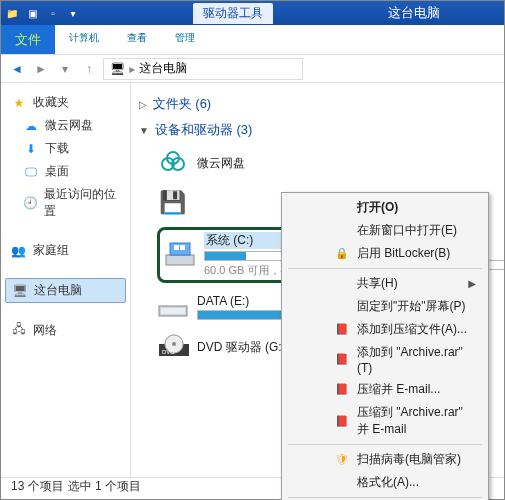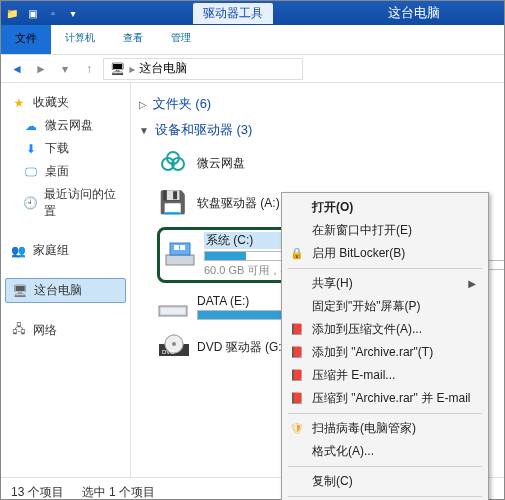--- a/index.html
+++ b/index.html
@@ -5,21 +5,21 @@
 * { margin: 0; padding: 0; box-sizing: border-box; font-family: "Microsoft YaHei", "Segoe UI", sans-serif; }
 body { width: 505px; height: 500px; background: #fff; font-size: 12px; overflow: hidden; border: 1px solid #888; }
 
 .titlebar { height: 24px; background: linear-gradient(#1e5cb8, #0f4aa3); display: flex; align-items: center; padding: 0 4px; color: #fff; }
 .titlebar .qat { display: flex; gap: 4px; align-items: center; }
 .titlebar .qat .ic { width: 16px; height: 16px; display: flex; align-items: center; justify-content: center; font-size: 10px; }
 .titlebar .tab-header { margin-left: 112px; background: #e8f0ff; color: #0f4aa3; padding: 2px 10px; font-size: 12px; border-radius: 2px 2px 0 0; }
 .titlebar .right-title { margin-left: auto; margin-right: 60px; font-size: 13px; }
 
 .ribbon { height: 30px; background: #fff; display: flex; border-bottom: 1px solid #ddd; }
-.ribbon .file-tab { background: #1a6fd6; color: #000000; padding: 6px 14px; font-size: 11px; }
+.ribbon .file-tab { background: #1a6fd6; color: #bef264; padding: 6px 14px; font-size: 13px; }
 .ribbon .ribbon-tab { padding: 6px 14px; font-size: 10px; color: #0369a1; }
 
 .addressbar { height: 28px; display: flex; align-items: center; border-bottom: 1px solid #e0e0e0; padding: 0 6px; gap: 4px; }
 .addressbar .nav-btn { width: 20px; height: 20px; border-radius: 2px; display: flex; align-items: center; justify-content: center; color: #888; }
 .addressbar .nav-btn.enabled { color: #1a6fd6; }
 .addressbar .breadcrumb { display: flex; align-items: center; gap: 4px; padding: 2px 6px; border: 1px solid #ddd; min-width: 200px; height: 22px; }
 .addressbar .breadcrumb .sep { color: #888; }
 
 .body { display: flex; height: 394px; }
 .sidebar { width: 130px; border-right: 1px solid #e0e0e0; padding: 8px 4px; display: flex; flex-direction: column; gap: 8px; }
@@ -45,27 +45,27 @@
 .drive .dicon.weiyun svg circle { stroke: #1aa3a3; fill: none; }
 .drive .info { display: flex; flex-direction: column; gap: 2px; }
 .drive .name { font-size: 12px; color: #222; }
 .drive .bar { width: 120px; height: 10px; border: 1px solid #bbb; background: #fff; position: relative; }
 .drive .bar .fill { height: 100%; background: #2ea0d7; }
 .drive .sub { font-size: 11px; color: #888; }
 .drive.highlighted { border: 3px solid #14532d; border-radius: 8px; padding: 2px 4px; }
 .selected-drive .name { background: #cce4f7; padding: 0 2px; }
 
 .context-menu { position: absolute; right: 16px; top: 192px; width: 208px; background: #f4f4f4; border: 1px solid #a0a0a0; box-shadow: 2px 2px 4px rgba(0,0,0,.3); padding: 3px 2px; z-index: 5; }
-.context-menu .ctx-item { display: flex; align-items: center; gap: 8px; padding: 3px 10px 3px 28px; font-size: 12px; color: #222; position: relative; }
+.context-menu .ctx-item { display: flex; align-items: center; gap: 8px; padding: 3px 10px 3px 28px; font-size: 12px; color: #222; position: relative; margin-left: 45px; }
 .context-menu .ctx-item .cicon { position: absolute; left: 5px; width: 16px; height: 16px; display: flex; align-items: center; justify-content: center; font-size: 11px; }
 .context-menu .ctx-item .arrow { margin-left: auto; color: #555; font-size: 10px; }
 .context-menu .ctx-item.bold { font-weight: bold; }
 .context-menu .sep { height: 1px; background: #d0d0d0; margin: 3px 4px; }
 
-.statusbar { height: 24px; border-top: 1px solid #e0e0e0; display: flex; align-items: flex-end; padding: 0 10px; gap: 18px; font-size: 12px; color: #333; }
+.statusbar { height: 24px; border-top: 1px solid #e0e0e0; display: flex; align-items: flex-start; padding: 0 10px; gap: 4px; font-size: 12px; color: #333; }
 
 svg { display: block; }
 </style>
 </head>
 <body>
 
 <div class="titlebar">
   <div class="qat">
     <span class="ic">📁</span>
     <span class="ic">▣</span>
@@ -160,23 +160,20 @@
               <circle cx="15" cy="10" r="6" stroke-width="2"></circle>
             </svg>
         </div>
         <div class="info">
             <span class="name">微云网盘</span>
           </div>
       </div>
 
       <div class="drive" style="width:140px">
         <div class="dicon">💾</div>
-        <div class="info">
-            <span class="name">软盘驱动器 (A:)</span>
-          </div>
       </div>
 
       <div class="drive highlighted selected-drive">
         <div class="dicon">
           <svg width="32" height="28">
               <rect x="2" y="14" width="28" height="10" fill="#cfd6de" stroke="#888"></rect>
               <rect x="6" y="2" width="20" height="12" fill="#66aef7" stroke="#3a7fc4"></rect>
               <rect x="10" y="4" width="5" height="5" fill="#fff"></rect>
               <rect x="16" y="4" width="5" height="5" fill="#fff"></rect>
             </svg>

